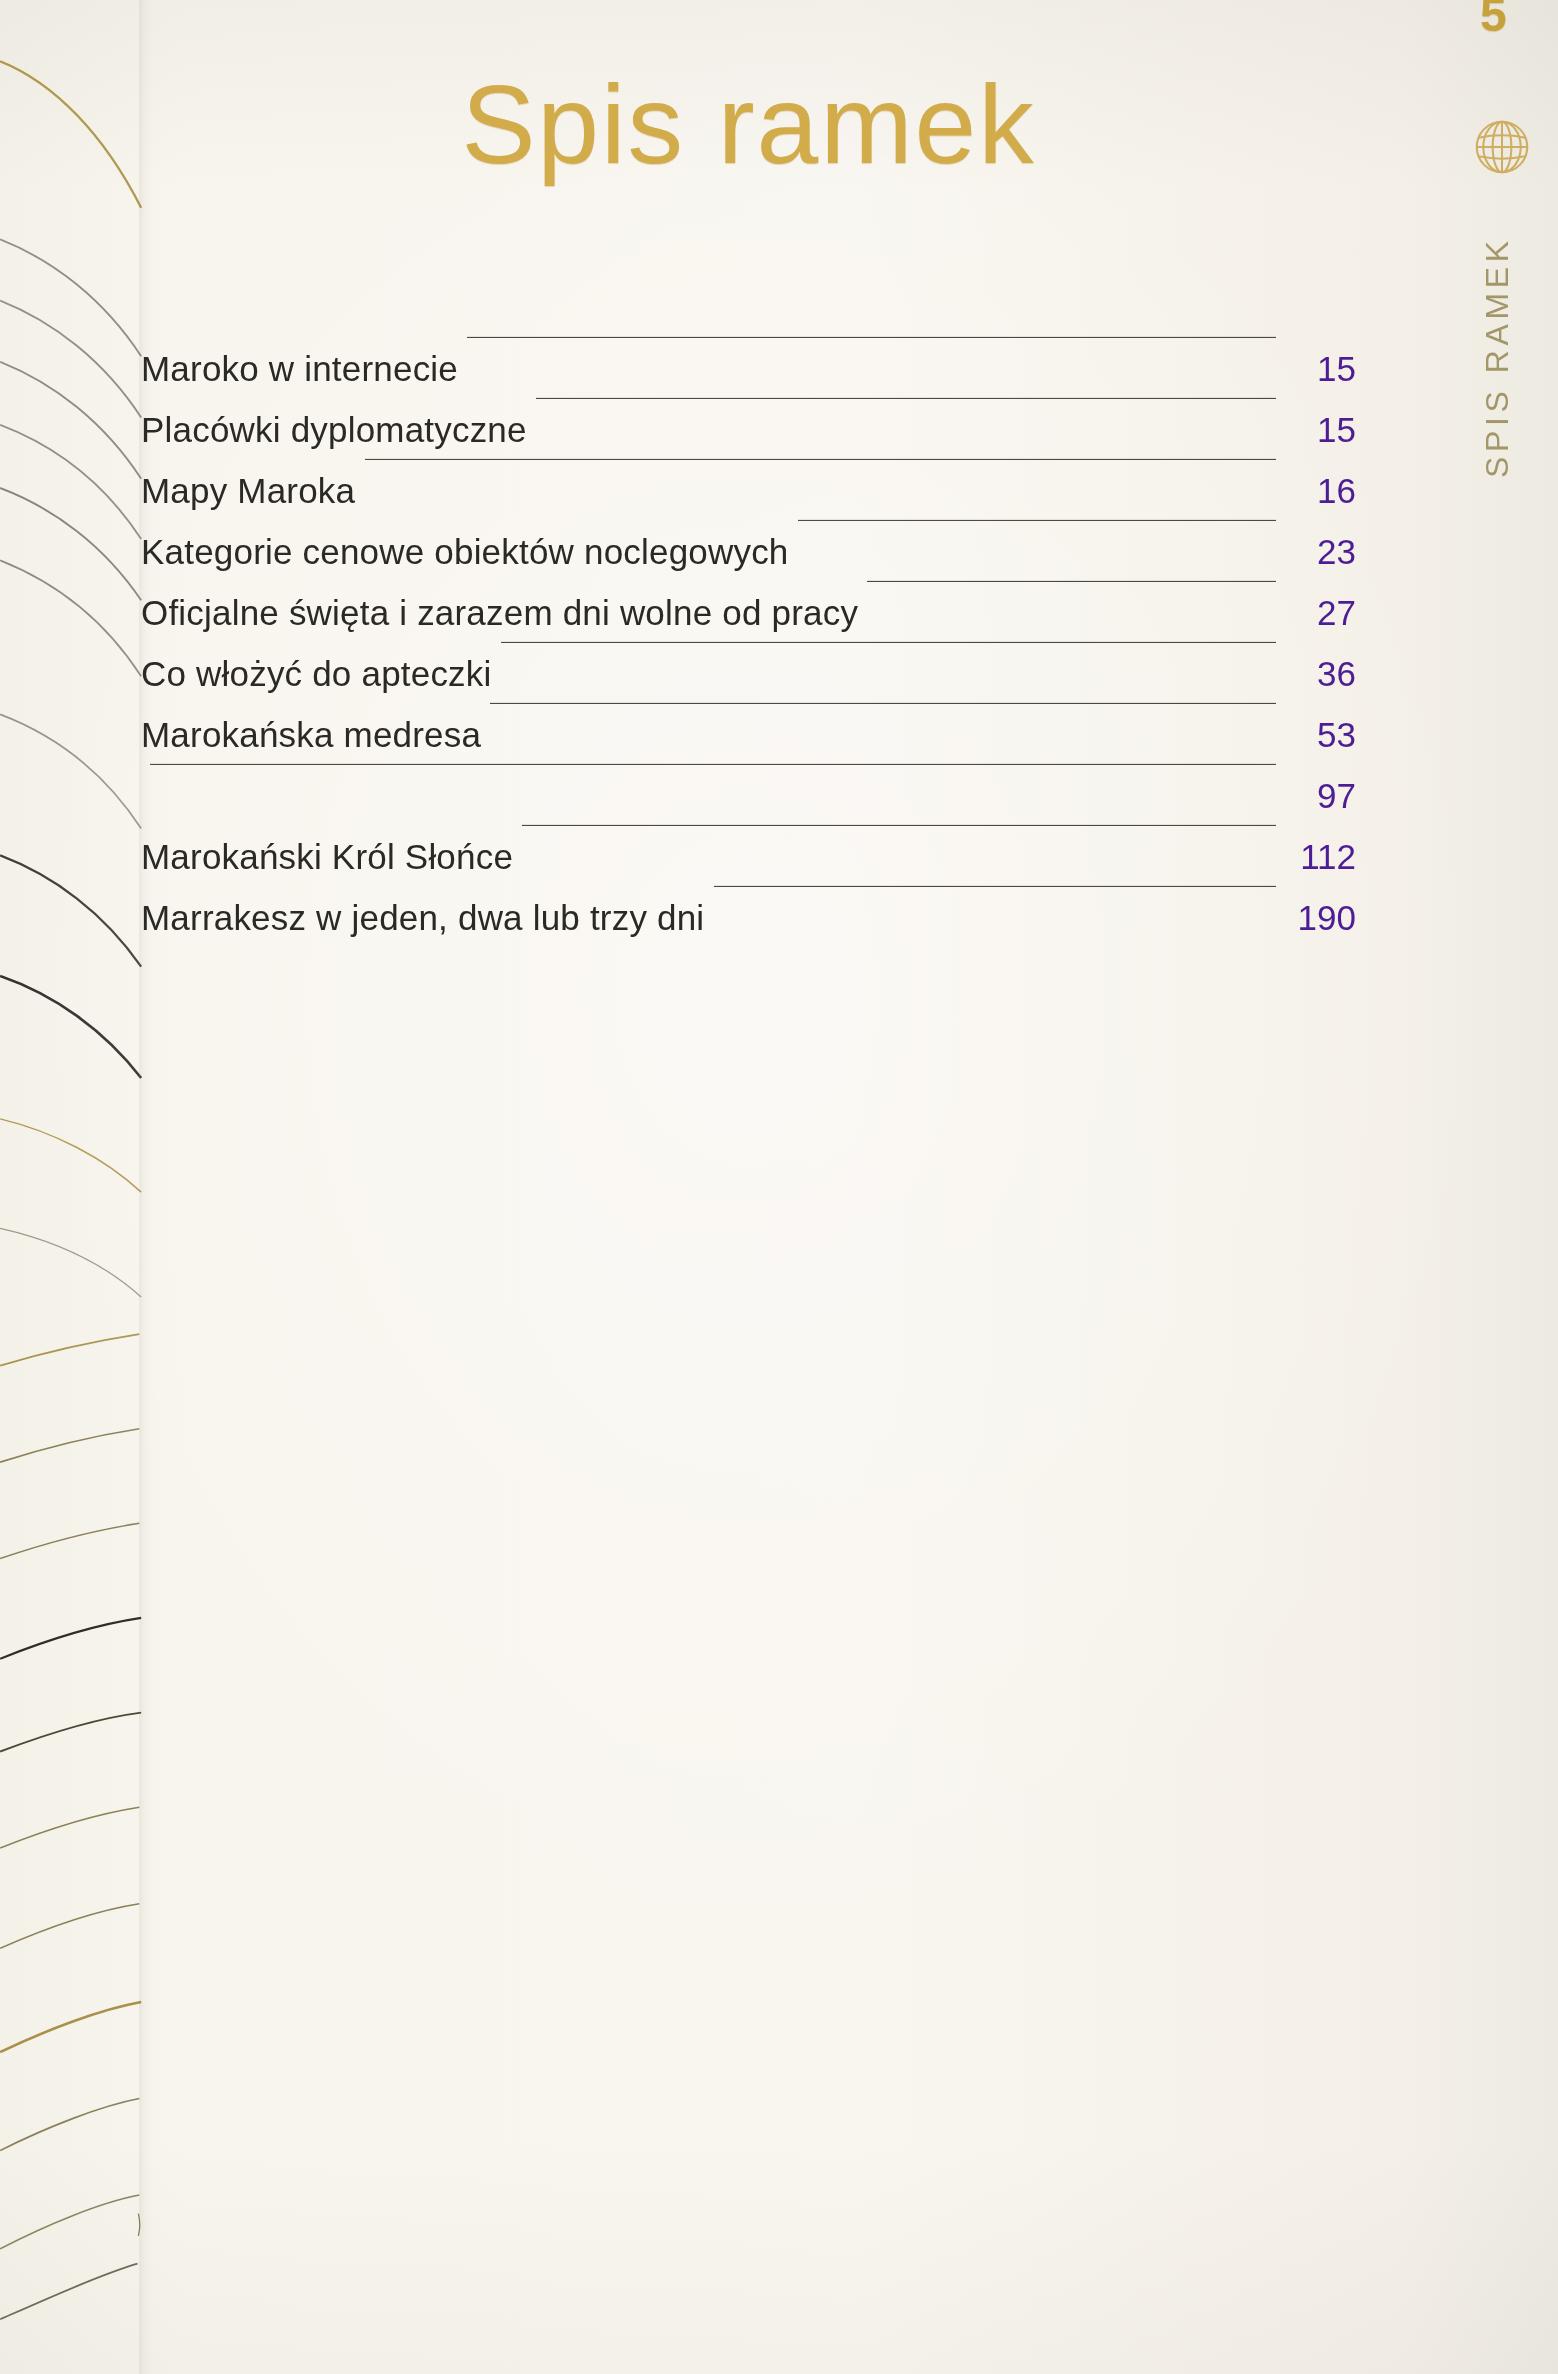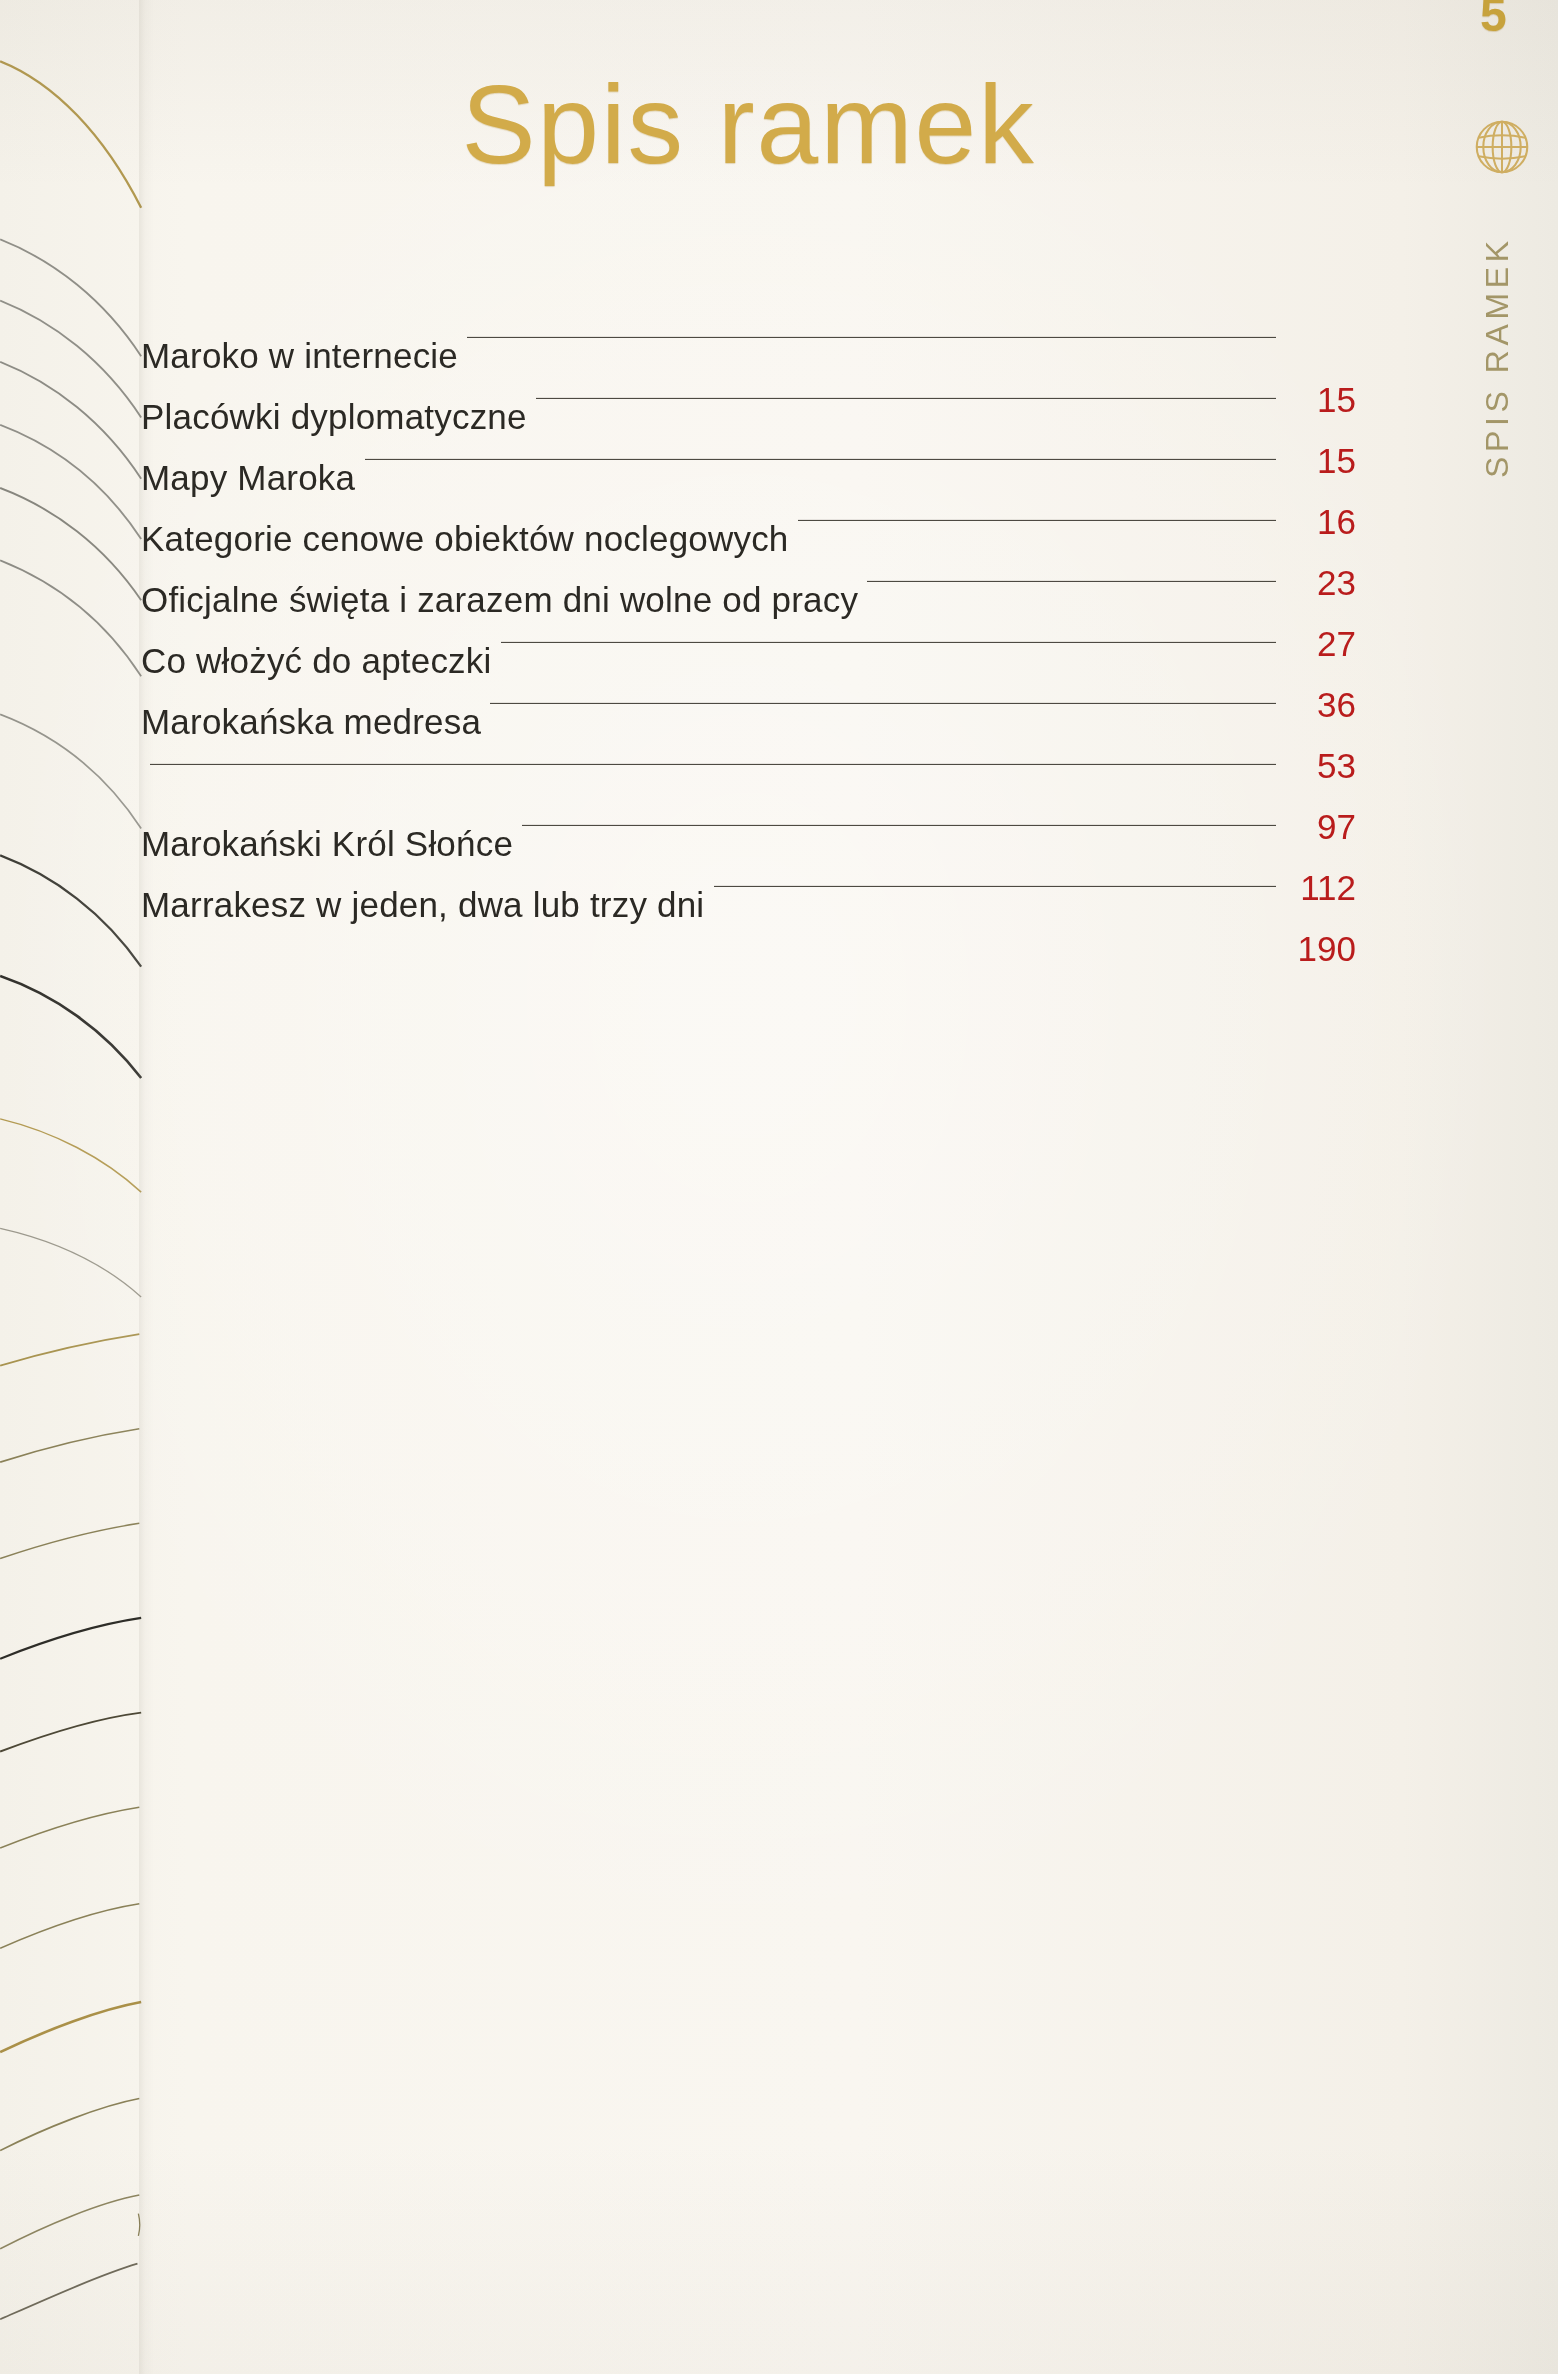--- a/index.html
+++ b/index.html
@@ -21,29 +21,29 @@
   .edge-seam{
     position:absolute;left:139px;top:0;width:15px;height:2375px;pointer-events:none;
     background:linear-gradient(to right, rgba(110,102,84,0.10), rgba(110,102,84,0.03) 40%, rgba(0,0,0,0) 100%);
   }
   .title{
     position:absolute;left:141px;top:61px;width:1215px;margin:0;
     text-align:center;font-size:111px;font-weight:400;letter-spacing:1.9px;
     color:#d2ab4a;text-shadow:0 0.9px 0.9px rgba(176,136,40,0.28);
   }
   .toc{position:absolute;left:141px;top:328px;width:1215px;}
-  .toc-row{display:flex;align-items:flex-start;height:61px;padding-top:8.3px;box-sizing:border-box;}
+  .toc-row{display:flex;align-items:flex-end;height:61px;padding-top:8.3px;box-sizing:border-box;}
   .toc-label{
     font-size:35px;color:#2b2924;white-space:nowrap;letter-spacing:0.2px;
   }
   .toc-leader{
     flex:1 1 auto;align-self:baseline;min-width:37px;
     border-bottom:1.9px solid #3a372f;margin:0 13px 0 9.3px;transform:translateY(0.9px);
   }
-  .toc-num{font-size:35px;color:#b91c1c;min-width:67px;text-align:right;margin-top:44px;}
+  .toc-num{font-size:35px;color:#4c1d95;min-width:67px;text-align:right;margin-top:44px;}
   .corner-num{
     position:absolute;left:1480px;top:-13px;
     font-size:48px;font-weight:700;color:#c7a23c;text-shadow:0 0.9px 0.9px rgba(170,130,40,0.3);
   }
   .globe{position:absolute;left:1473px;top:118px;}
   .side-label{
     position:absolute;left:1477px;top:265px;height:213px;width:41px;
     writing-mode:vertical-rl;transform:rotate(180deg);
     font-size:32px;letter-spacing:4.6px;color:#a39668;line-height:41px;
     white-space:nowrap;

